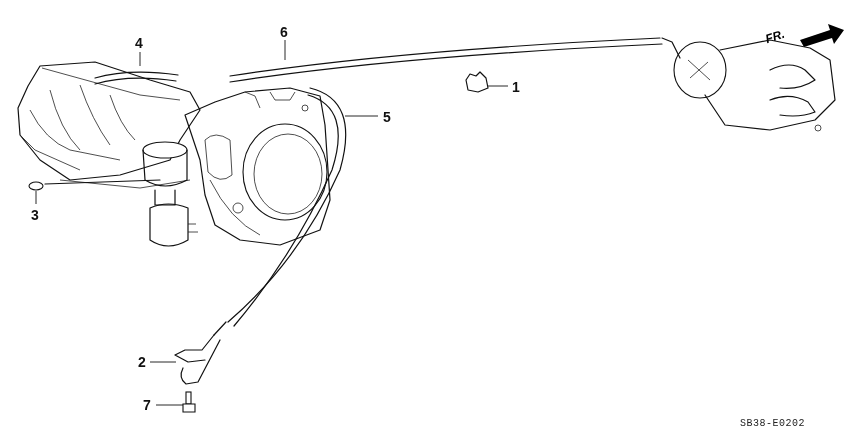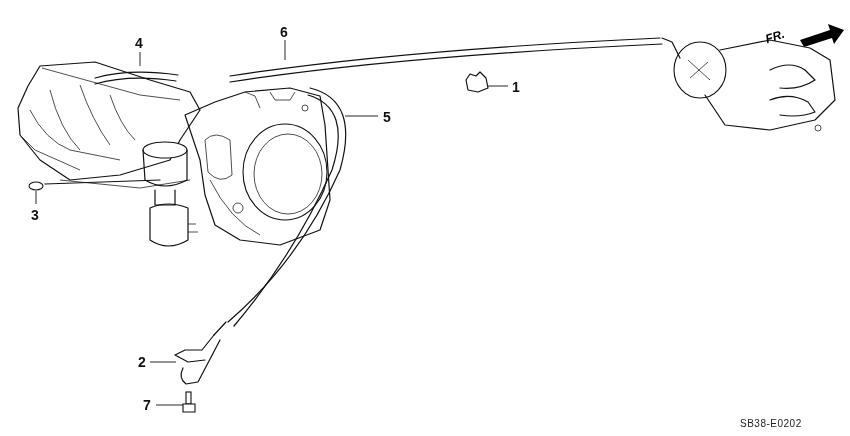--- a/index.html
+++ b/index.html
@@ -1,19 +1,19 @@
 <!DOCTYPE html>
 <html><head>
 <meta charset="utf-8">
 <style>
   html,body{margin:0;padding:0;background:#ffffff;}
   body{width:850px;height:436px;overflow:hidden;position:relative;font-family:"Liberation Sans",sans-serif;}
   #stage{position:absolute;left:0;top:0;width:850px;height:436px;}
   .callout{position:absolute;font-family:"Liberation Sans",sans-serif;font-weight:bold;font-size:14px;color:#111;line-height:1;}
-  .code{position:absolute;font-family:Liberation Sans, sans-serif;font-size:10px;color:#222;letter-spacing:0.5px;}
+  .code{position:absolute;font-family:Liberation Mono, monospace;font-size:10px;color:#222;letter-spacing:0.5px;}
   .fr{position:absolute;font-family:"Liberation Sans",sans-serif;font-weight:bold;font-style:italic;font-size:12px;color:#000;transform:rotate(-18deg);transform-origin:left bottom;}
   svg{position:absolute;left:0;top:0;}
   .ln{stroke:#111;stroke-width:1.2;fill:none;stroke-linecap:round;stroke-linejoin:round;}
   .thin{stroke:#222;stroke-width:0.8;fill:none;}
   .leader{stroke:#111;stroke-width:0.9;fill:none;}
   .fillw{fill:#fff;stroke:#111;stroke-width:1.1;}
 </style>
 </head>
 <body>
 

